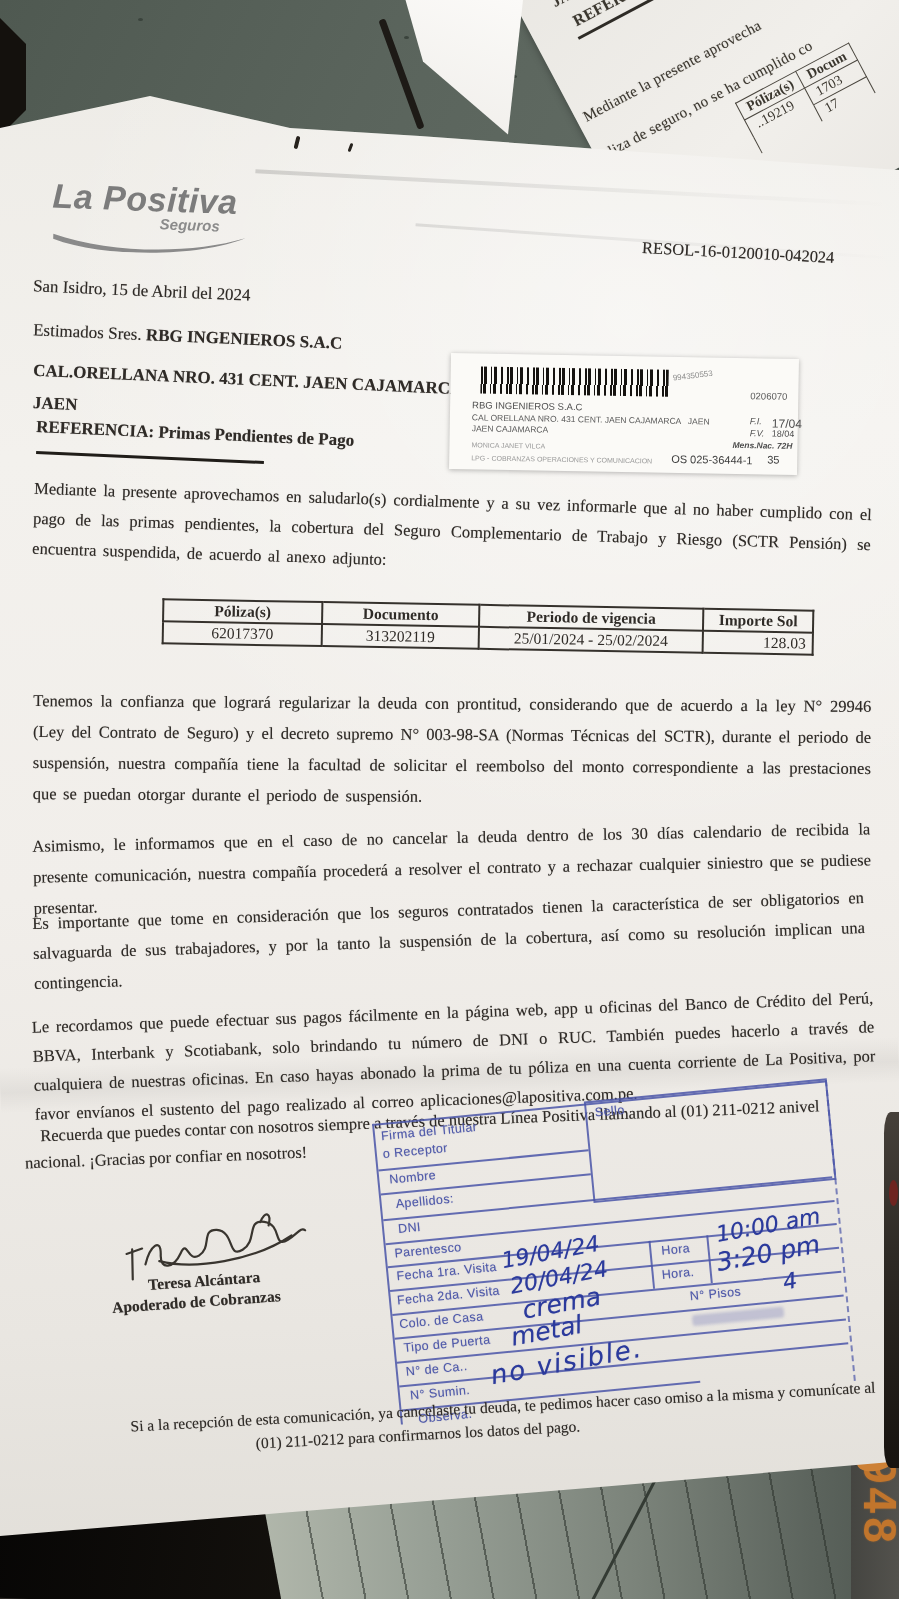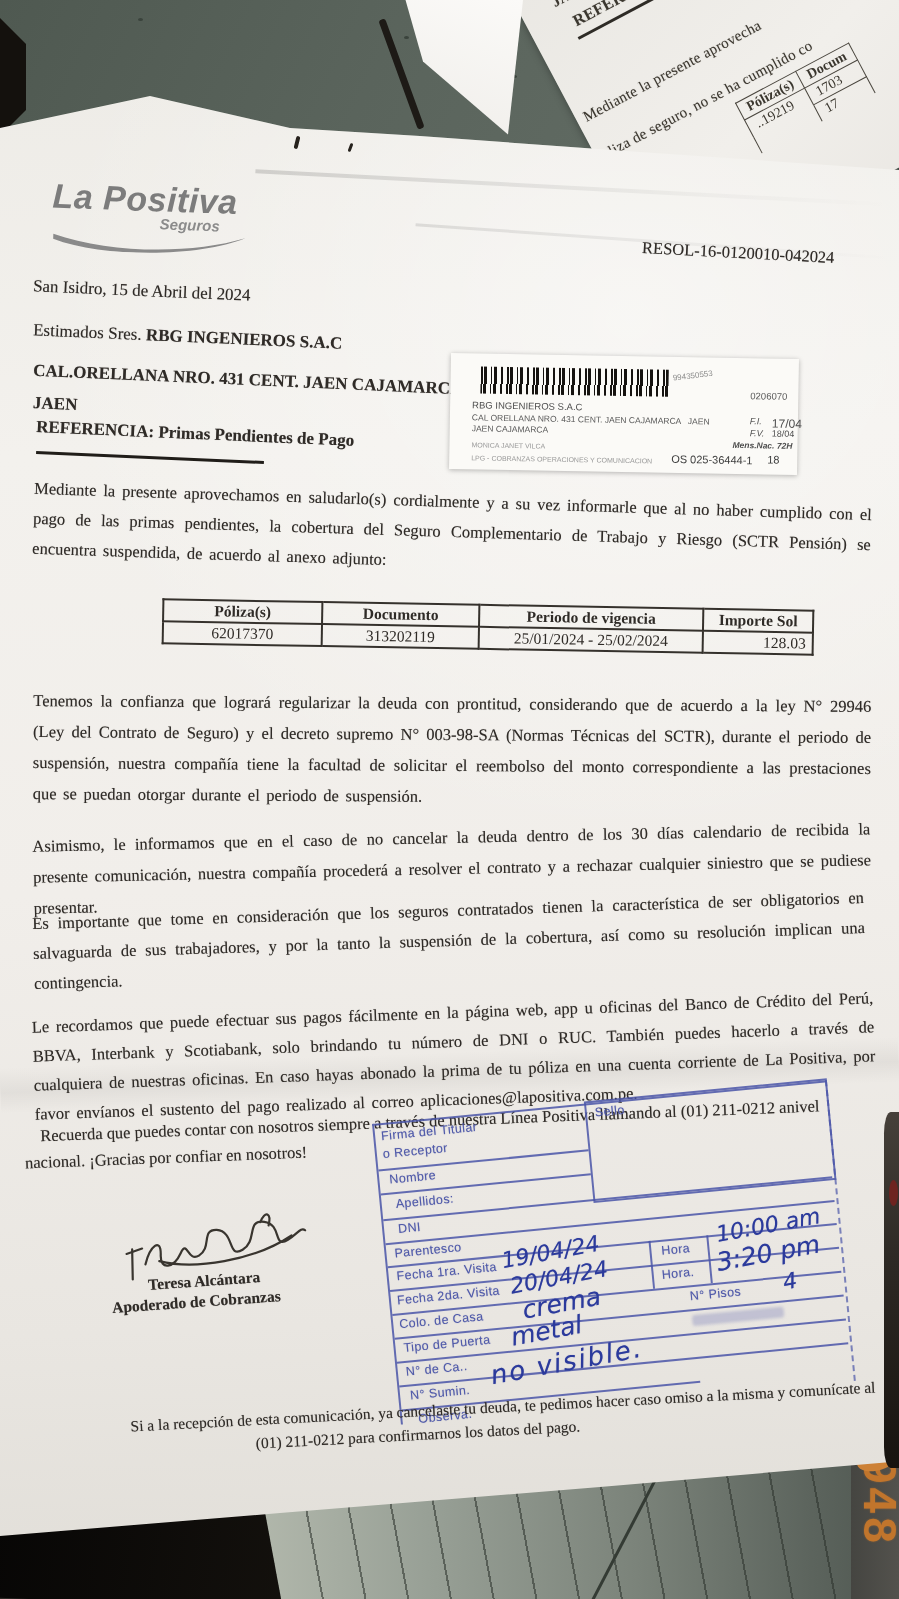--- a/index.html
+++ b/index.html
@@ -165,21 +165,21 @@
       <div class="abs" style="left:22px;top:59px;font-size:8.5px;color:#585858;white-space:pre;">CAL ORELLANA NRO. 431 CENT. JAEN CAJAMARCA   JAEN</div>
       <div class="abs" style="left:22px;top:70px;font-size:8.5px;color:#585858;">JAEN CAJAMARCA</div>
       <div class="abs" style="left:300px;top:58px;font-size:9px;font-style:italic;color:#4e4e4e;">F.I.</div>
       <div class="abs" style="left:322px;top:58px;font-size:12px;color:#4e4e4e;">17/04</div>
       <div class="abs" style="left:300px;top:70px;font-size:9px;font-style:italic;color:#4e4e4e;">F.V.</div>
       <div class="abs" style="left:322px;top:70px;font-size:9px;color:#4e4e4e;">18/04</div>
       <div class="abs" style="left:283px;top:82px;font-size:8.5px;font-weight:bold;font-style:italic;color:#4e4e4e;">Mens.Nac. 72H</div>
       <div class="abs" style="left:22px;top:88px;font-size:7px;color:#9a9a9a;">MONICA JANET VILCA</div>
       <div class="abs" style="left:22px;top:101px;font-size:7px;color:#9a9a9a;">LPG - COBRANZAS OPERACIONES Y COMUNICACION</div>
       <div class="abs" style="left:222px;top:96px;font-size:11px;color:#3d3d3d;">OS 025-36444-1</div>
-      <div class="abs" style="left:318px;top:95px;font-size:11px;color:#3d3d3d;">18</div>
+      <div class="abs" style="left:318px;top:95px;font-size:11px;color:#3d3d3d;">35</div>
     </div>
 
     <div class="abs ink para" style="left:33px;top:487px;width:838px;transform:rotate(1.8deg);">Mediante la presente aprovechamos en saludarlo(s) cordialmente y a su vez informarle que al no haber cumplido con el pago de las primas pendientes, la cobertura del Seguro Complementario de Trabajo y Riesgo (SCTR Pensión) se encuentra suspendida, de acuerdo al anexo adjunto:</div>
 
     <table class="abs debt-table" style="left:162px;top:604px;transform:rotate(1deg);">
       <tbody>
           <tr>
         <th style="width:145px;">Póliza(s)</th>
         <th style="width:143px;">Documento</th>
         <th style="width:210px;">Periodo de vigencia</th>

